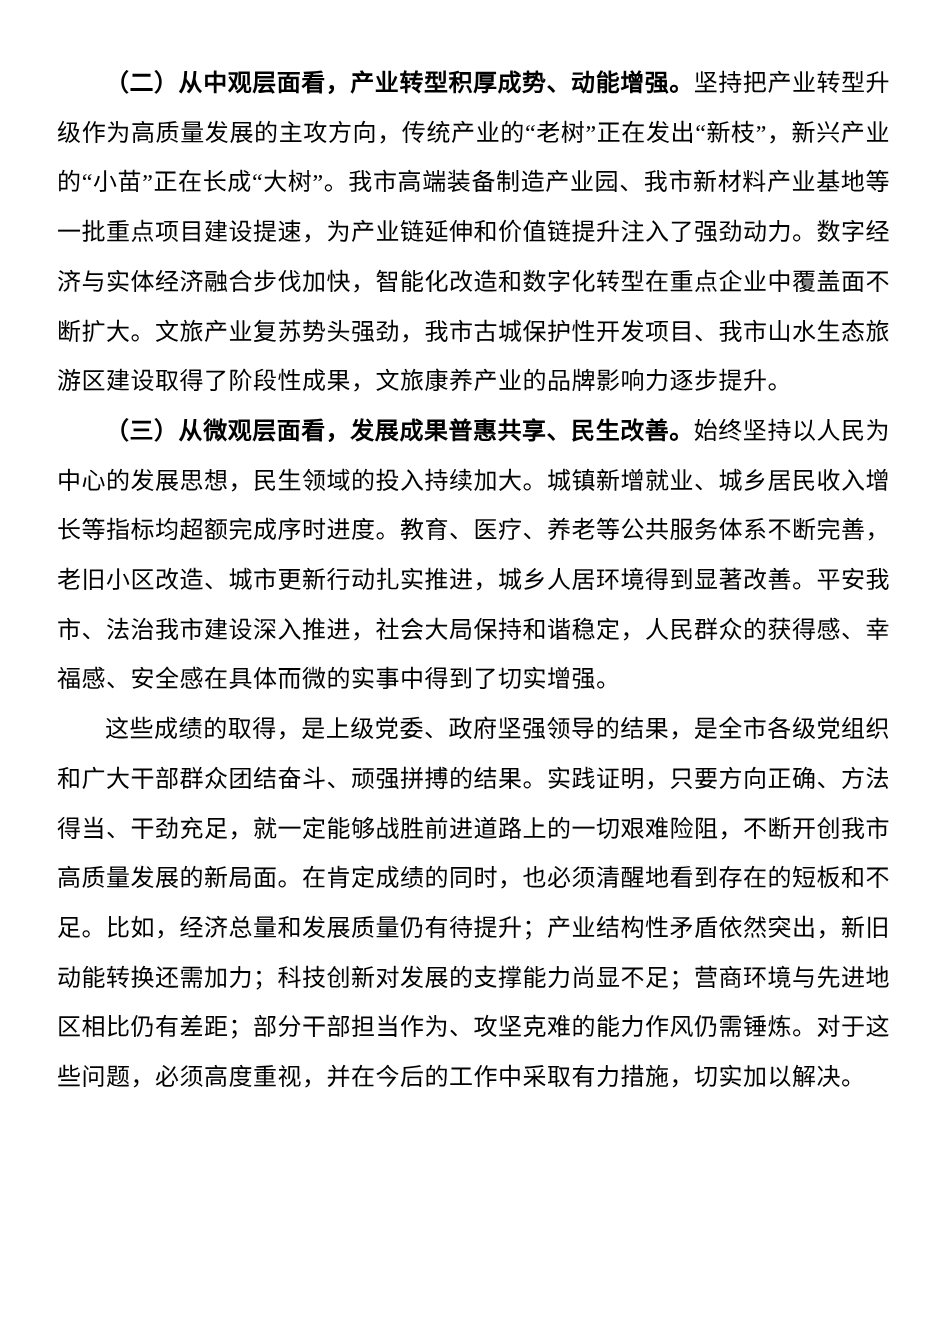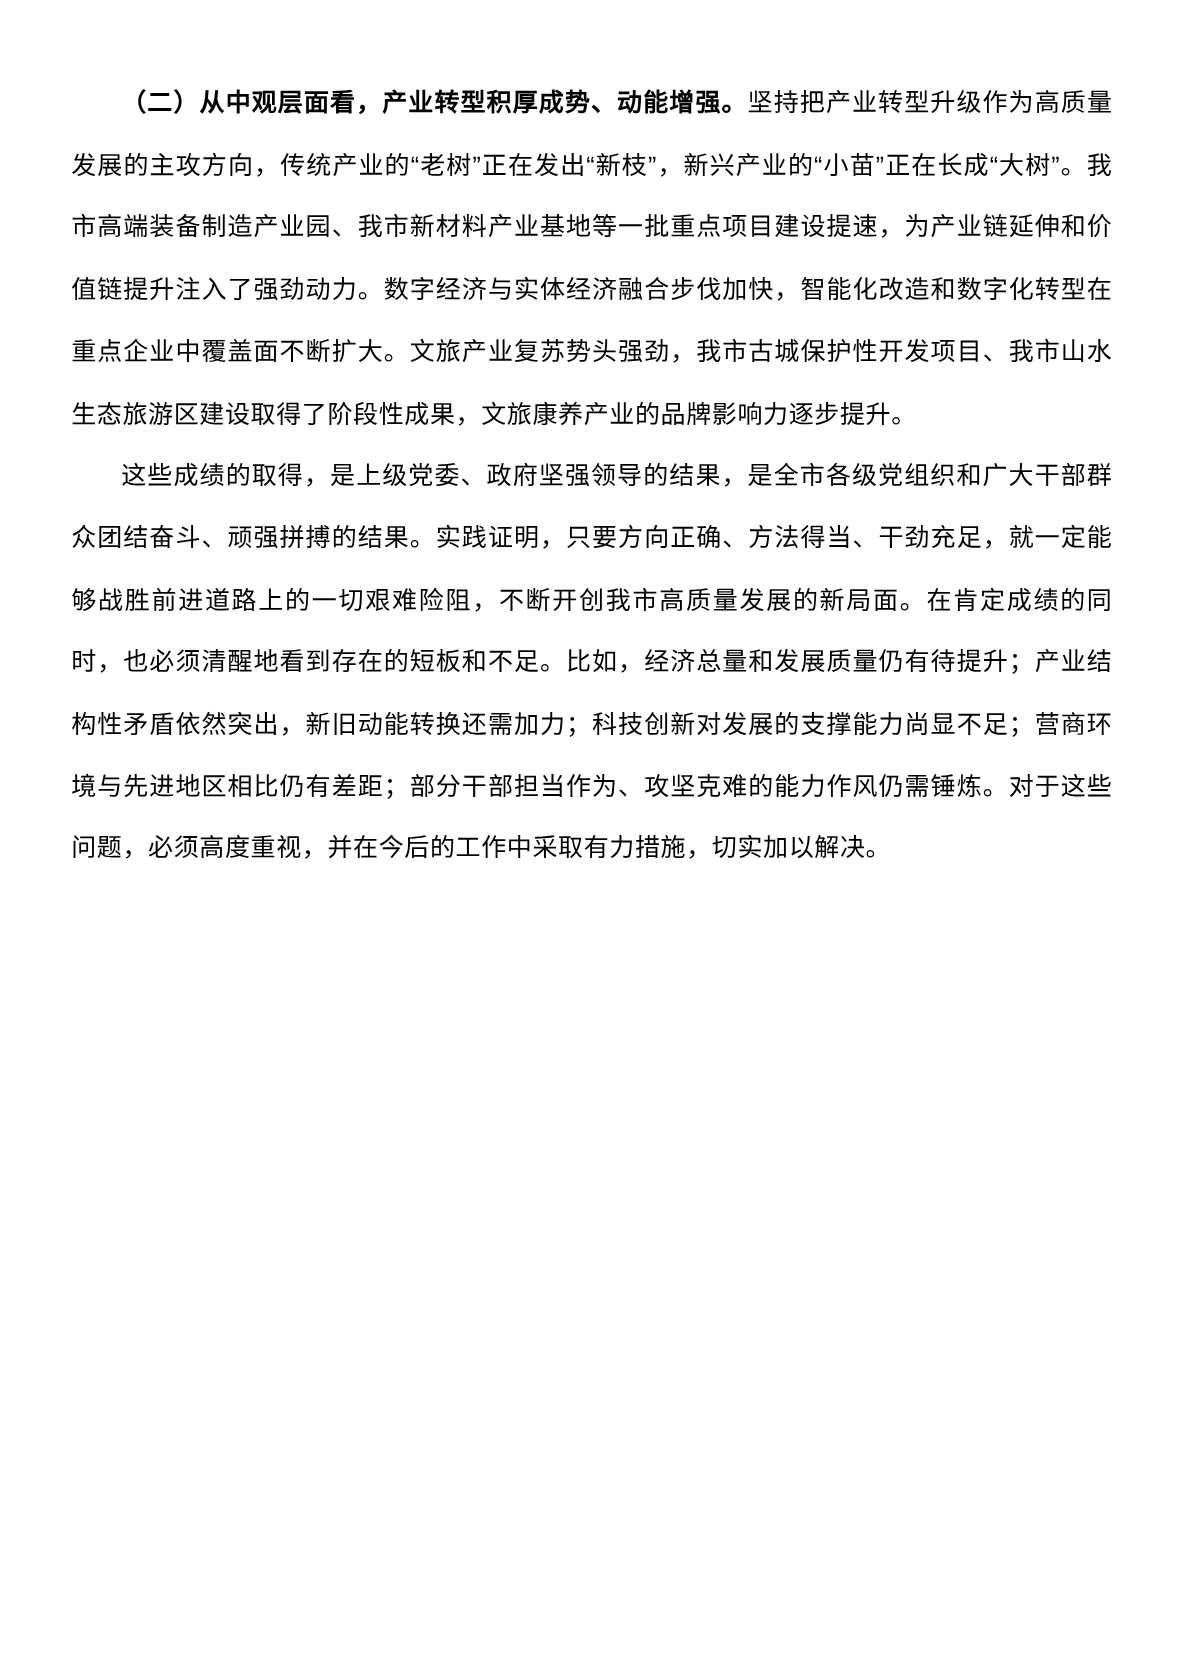--- a/index.html
+++ b/index.html
@@ -18,36 +18,37 @@
     box-sizing: border-box;
     width: 950px;
     height: 1344px;
     padding: 59px 60px 0 57px;
     background: #ffffff;
   }
   .para {
     margin: 0;
     padding: 0;
     color: #000000;
-    font-family: Liberation Sans, sans-serif;
-    font-size: 20px;
+    font-family: Liberation Serif, serif;
+    font-size: 24px;
     line-height: 49.7px;
     letter-spacing: 0.5px;
     text-align: justify;
     text-justify: inter-character;
     text-indent: 2em;
     word-break: break-all;
   }
   .para .lead {
     font-weight: 700;
   }
 </style>
 </head>
 <body>
 
 <div class="doc-page">
 
   <p class="para"><span class="lead">（二）从中观层面看，产业转型积厚成势、动能增强。</span><span>坚持把产业转型升级作为高质量发展的主攻方向，传统产业的“老树”正在发出“新枝”，新兴产业的“小苗”正在长成“大树”。我市高端装备制造产业园、我市新材料产业基地等一批重点项目建设提速，为产业链延伸和价值链提升注入了强劲动力。数字经济与实体经济融合步伐加快，智能化改造和数字化转型在重点企业中覆盖面不断扩大。文旅产业复苏势头强劲，我市古城保护性开发项目、我市山水生态旅游区建设取得了阶段性成果，文旅康养产业的品牌影响力逐步提升。</span></p>
 
+  <p class="para"><span class="lead">（三）从微观层面看，发展成果普惠共享、民生改善。</span><span>始终坚持以人民为中心的发展思想，民生领域的投入持续加大。城镇新增就业、城乡居民收入增长等指标均超额完成序时进度。教育、医疗、养老等公共服务体系不断完善，老旧小区改造、城市更新行动扎实推进，城乡人居环境得到显著改善。平安我市、法治我市建设深入推进，社会大局保持和谐稳定，人民群众的获得感、幸福感、安全感在具体而微的实事中得到了切实增强。</span></p>
 
   <p class="para"><span>这些成绩的取得，是上级党委、政府坚强领导的结果，是全市各级党组织和广大干部群众团结奋斗、顽强拼搏的结果。实践证明，只要方向正确、方法得当、干劲充足，就一定能够战胜前进道路上的一切艰难险阻，不断开创我市高质量发展的新局面。在肯定成绩的同时，也必须清醒地看到存在的短板和不足。比如，经济总量和发展质量仍有待提升；产业结构性矛盾依然突出，新旧动能转换还需加力；科技创新对发展的支撑能力尚显不足；营商环境与先进地区相比仍有差距；部分干部担当作为、攻坚克难的能力作风仍需锤炼。对于这些问题，必须高度重视，并在今后的工作中采取有力措施，切实加以解决。</span></p>
 
 </div>
 
 </body></html>

